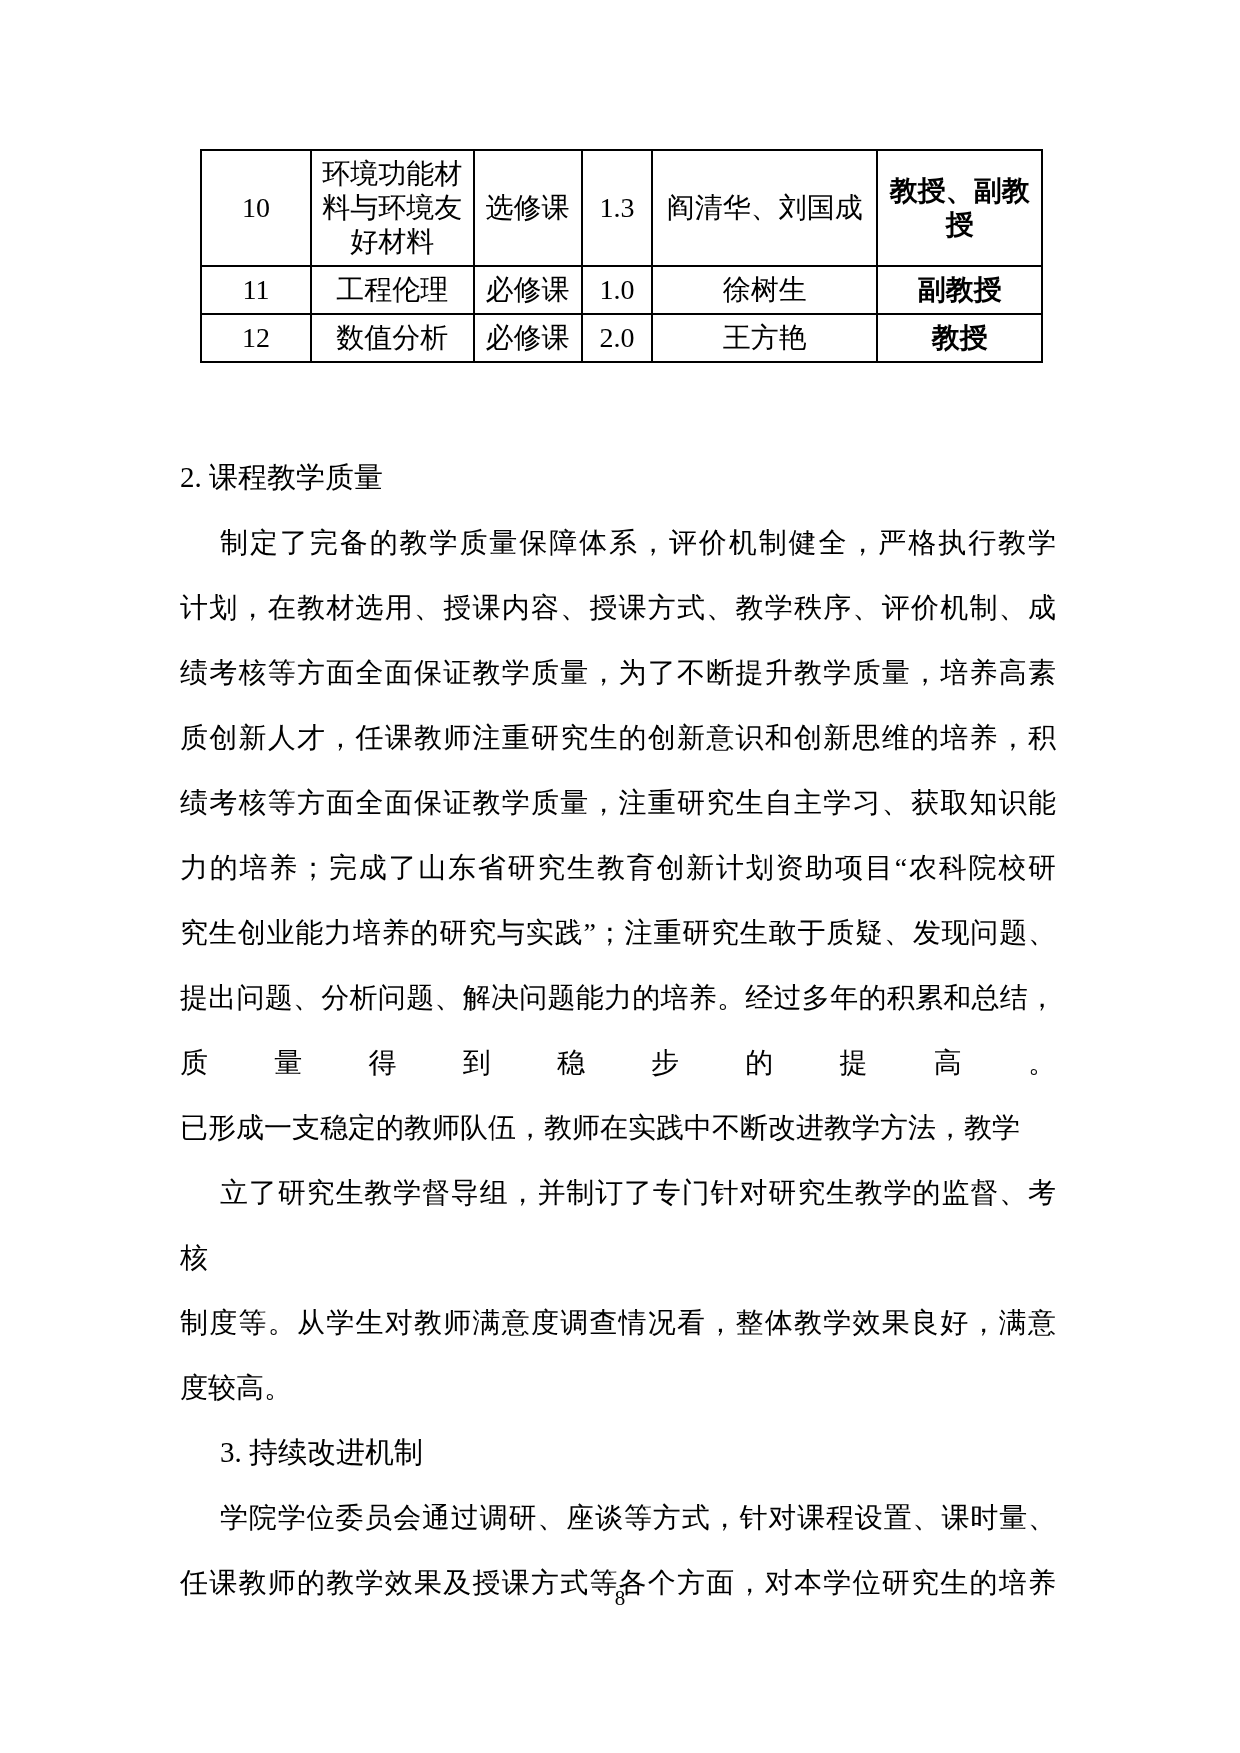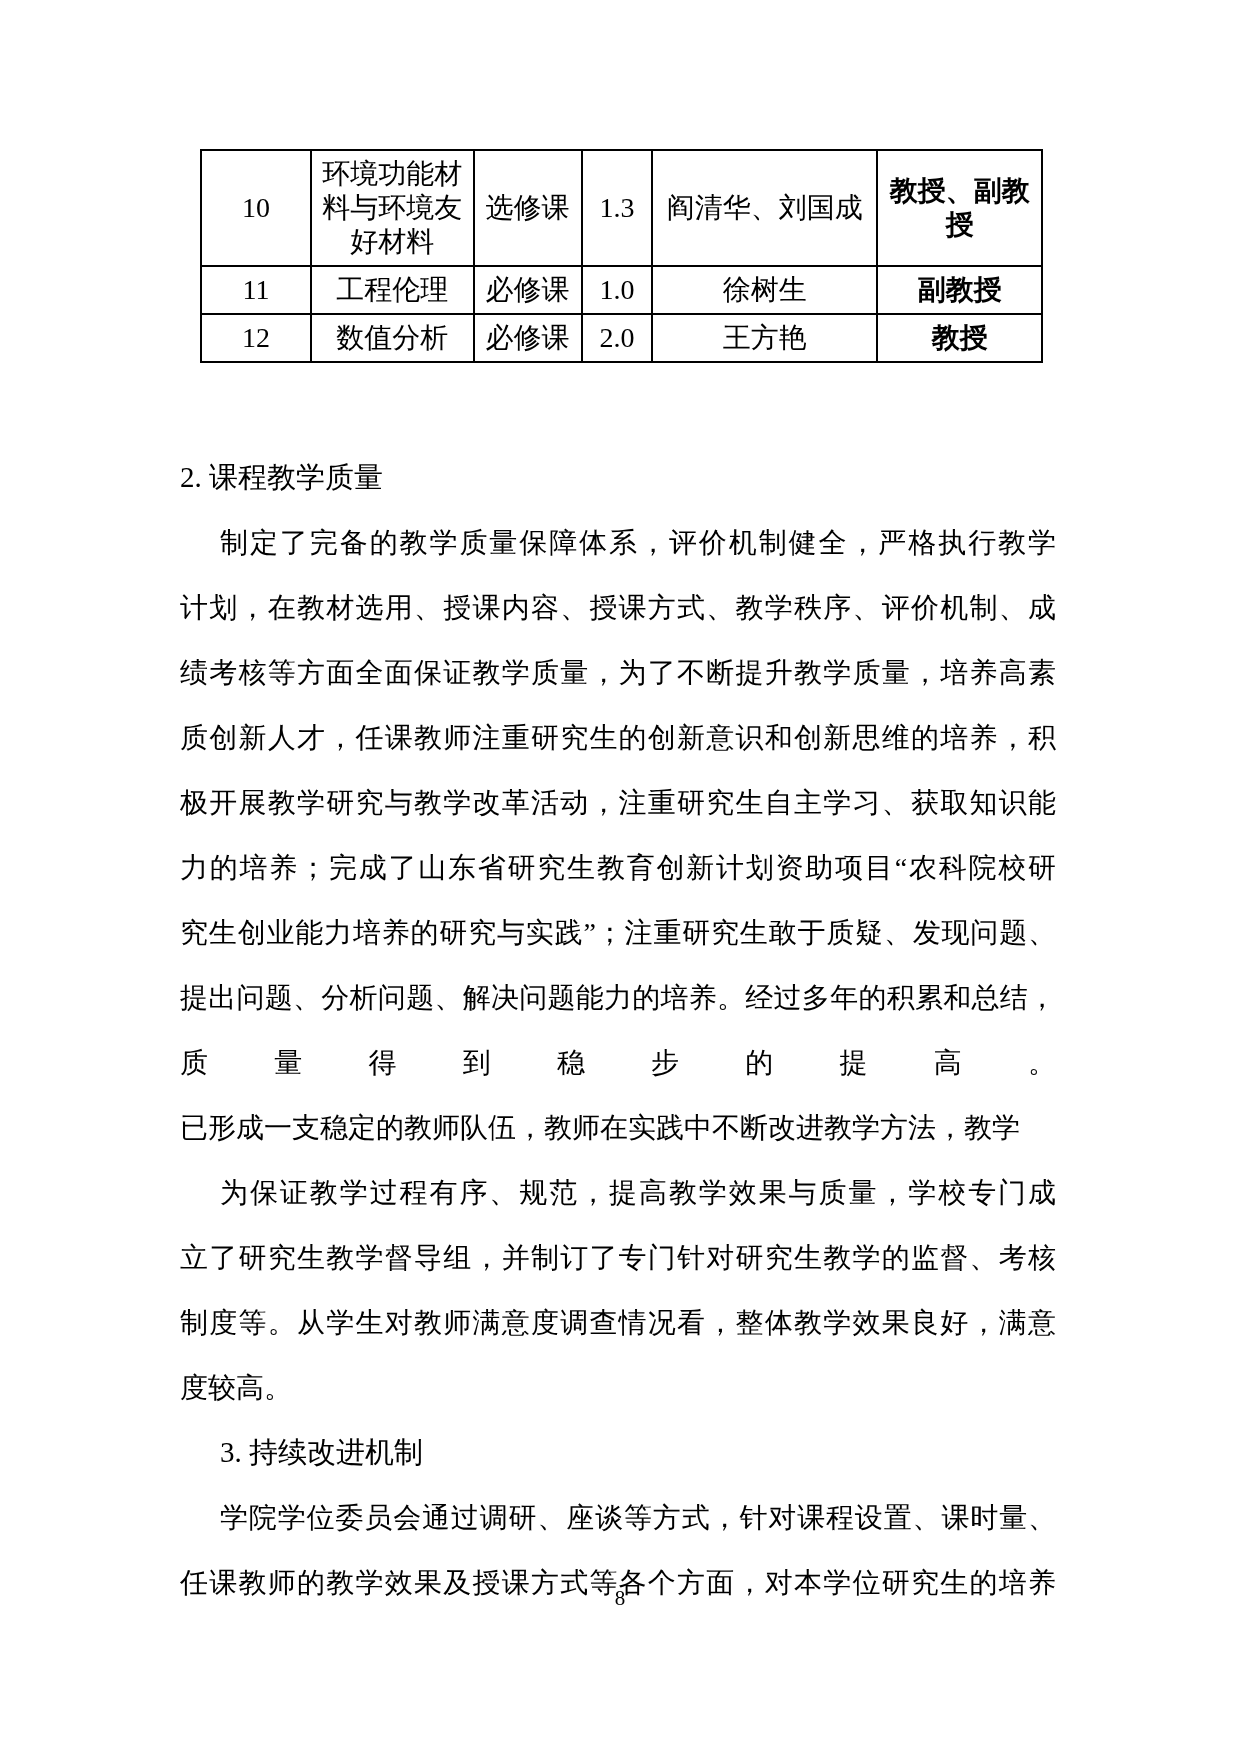--- a/index.html
+++ b/index.html
@@ -107,36 +107,35 @@
   <div class="para ended">
 
       <div class="line">制定了完备的教学质量保障体系，评价机制健全，严格执行教学</div>
 
       <div class="line">计划，在教材选用、授课内容、授课方式、教学秩序、评价机制、成</div>
 
       <div class="line">绩考核等方面全面保证教学质量，为了不断提升教学质量，培养高素</div>
 
       <div class="line">质创新人才，任课教师注重研究生的创新意识和创新思维的培养，积</div>
 
-      <div class="line">极开展教学研究与教学改革活动，注重研究生自主学习、获取知识能</div>
+      <div class="line">绩考核等方面全面保证教学质量，注重研究生自主学习、获取知识能</div>
 
       <div class="line">力的培养；完成了山东省研究生教育创新计划资助项目“农科院校研</div>
 
       <div class="line">究生创业能力培养的研究与实践”；注重研究生敢于质疑、发现问题、</div>
 
       <div class="line">提出问题、分析问题、解决问题能力的培养。经过多年的积累和总结，</div>
 
       <div class="line">质量得到稳步的提高。</div>
 
       <div class="line">已形成一支稳定的教师队伍，教师在实践中不断改进教学方法，教学</div>
     </div>
 
   <div class="para ended">
 
-      <div class="line">为保证教学过程有序、规范，提高教学效果与质量，学校专门成</div>
 
       <div class="line">立了研究生教学督导组，并制订了专门针对研究生教学的监督、考核</div>
 
       <div class="line">制度等。从学生对教师满意度调查情况看，整体教学效果良好，满意</div>
 
       <div class="line">度较高。</div>
     </div>
 
   <div class="heading h-indented">3. 持续改进机制</div>
 

